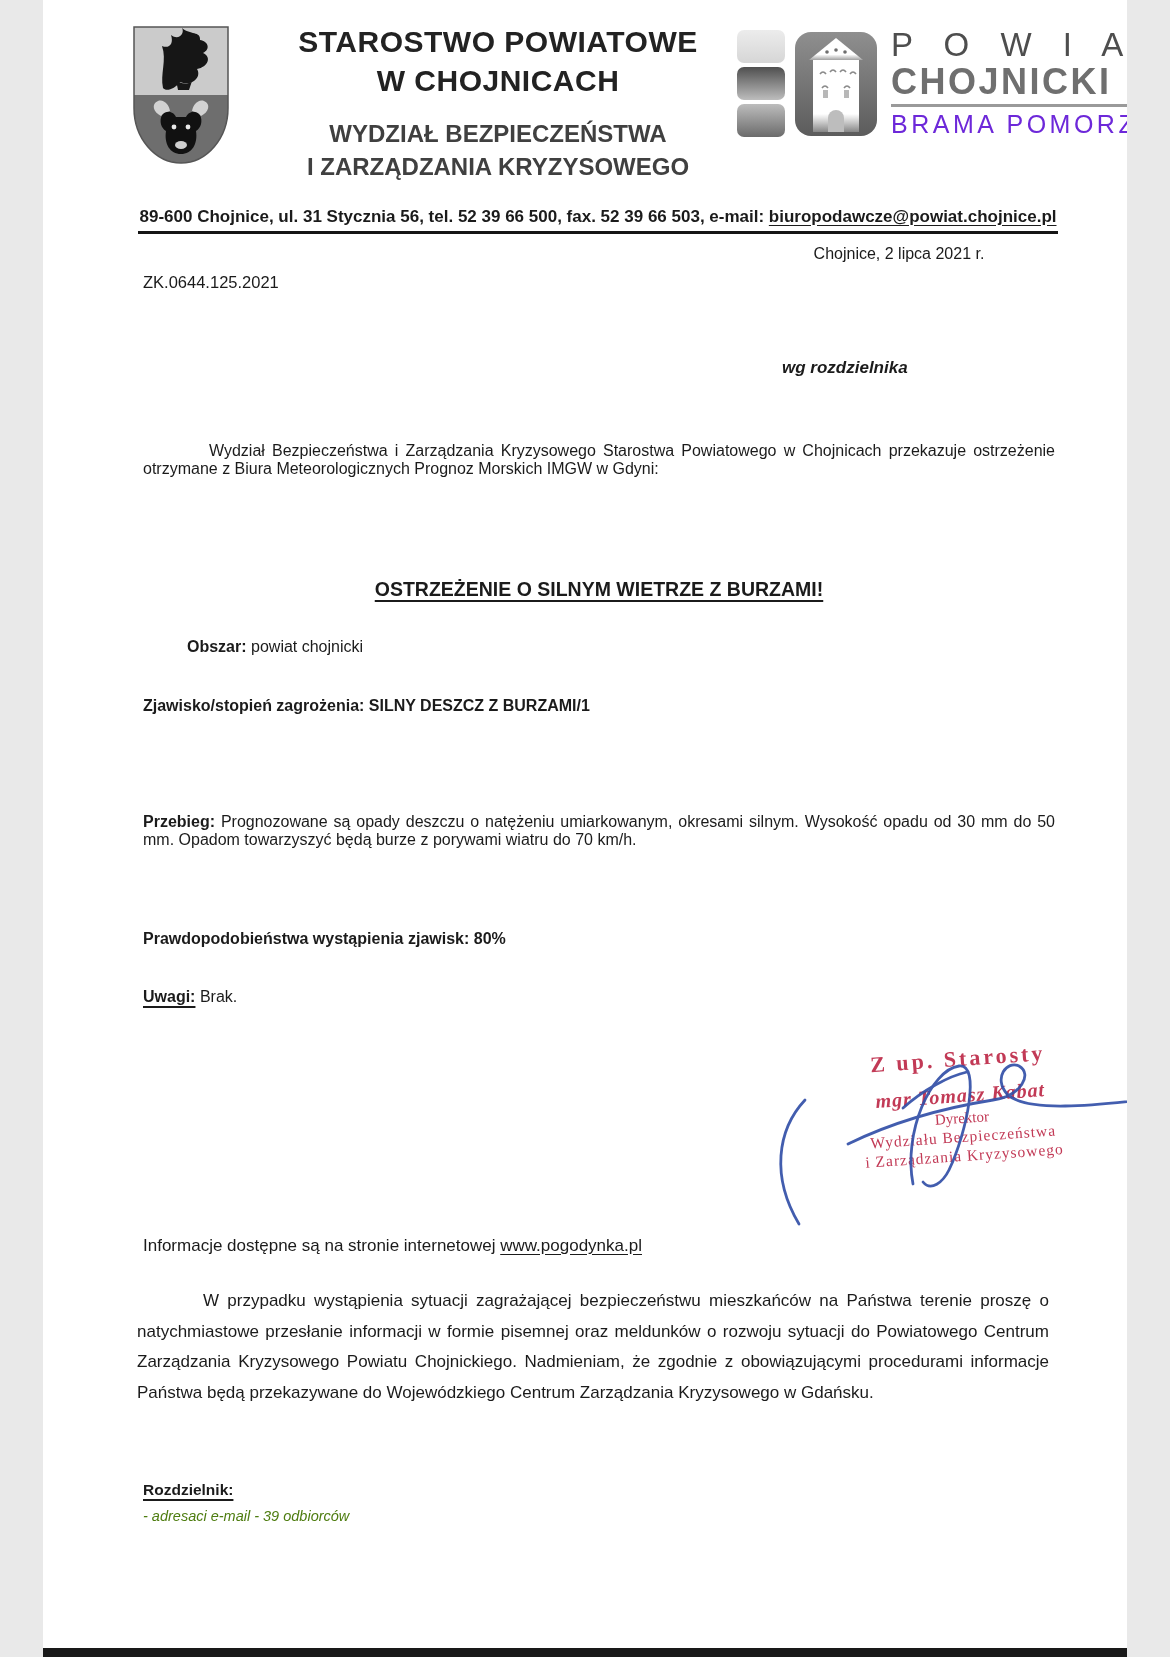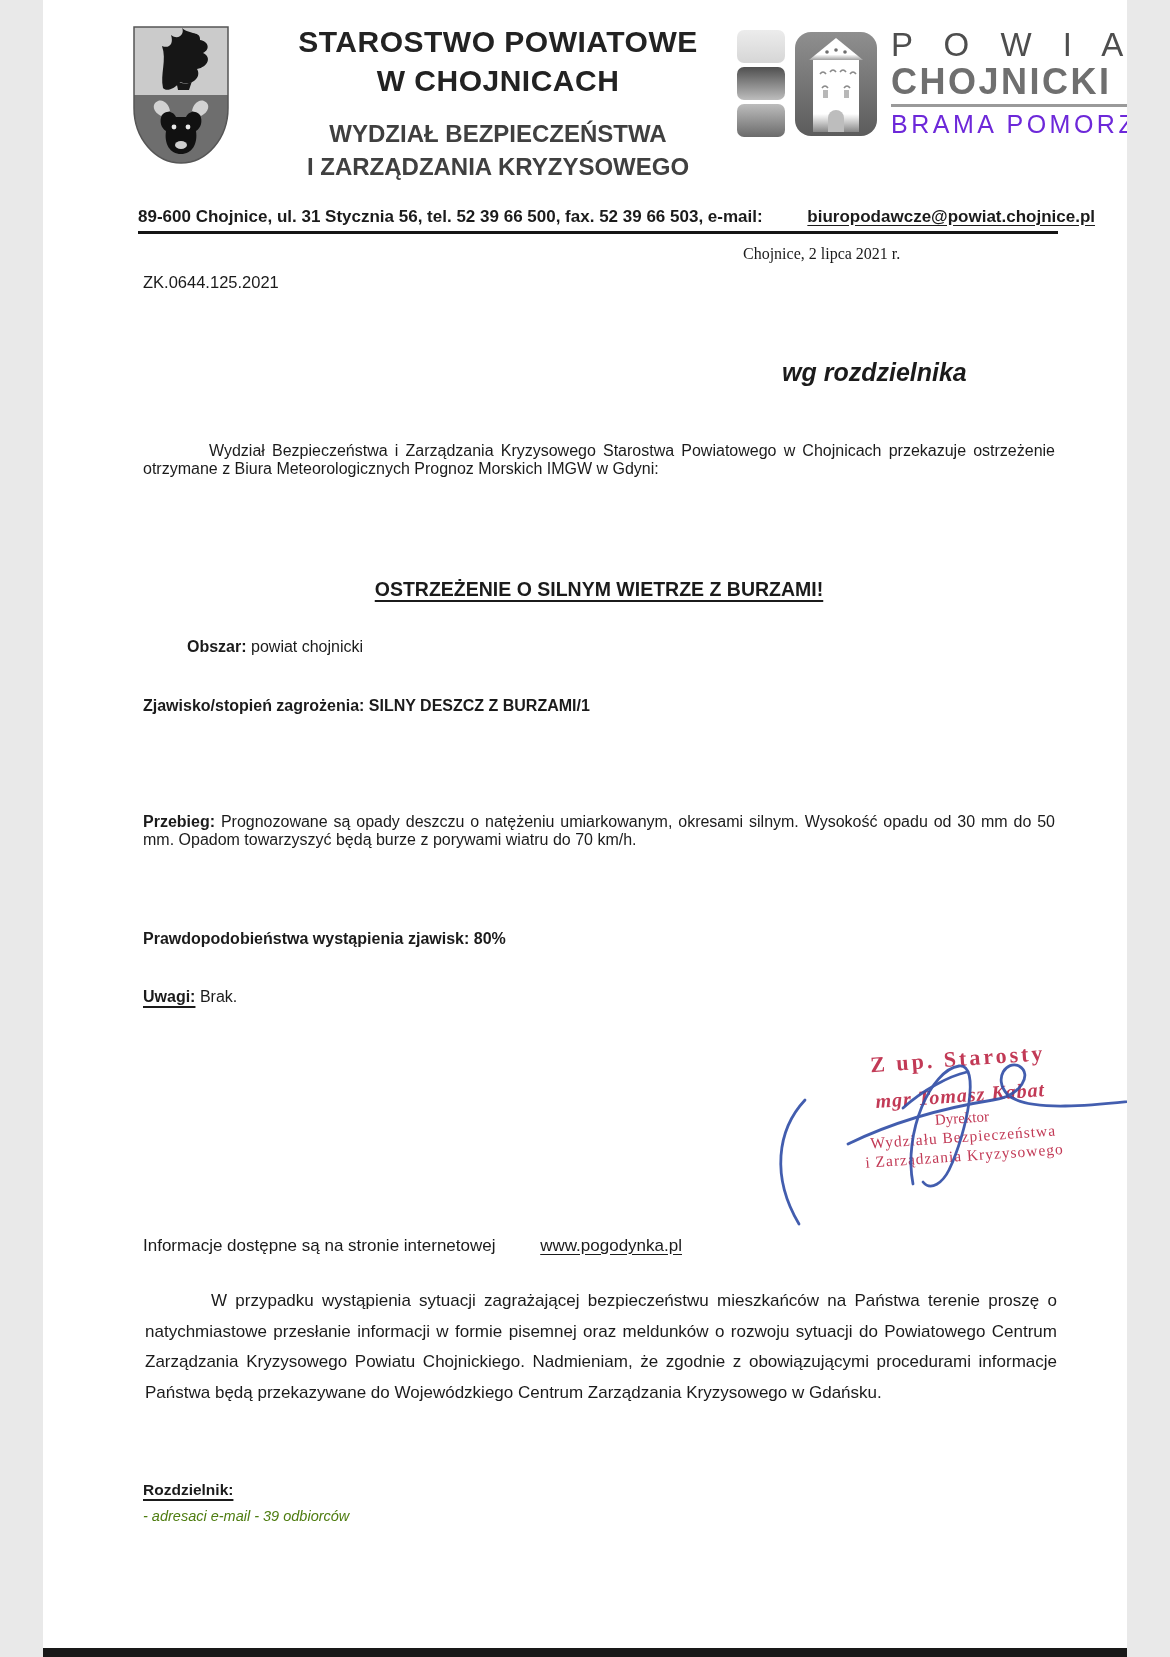--- a/index.html
+++ b/index.html
@@ -23,23 +23,23 @@
   .logo-text{margin-left:12px;line-height:1;}
   .logo-name1{font-size:33px;font-weight:400;color:#4e4e4e;letter-spacing:11px;white-space:nowrap;}
   .logo-name2{font-size:36px;font-weight:bold;color:#6f6f6f;letter-spacing:2.5px;margin-top:3px;white-space:nowrap;}
   .logo-rule{height:3px;background:#9a9a9a;margin-top:4px;width:256px;}
   .logo-tagline{font-size:25px;color:#6d28d9;letter-spacing:3.5px;margin-top:5px;white-space:nowrap;}
   
   .contact{position:absolute;left:95px;top:207px;width:920px;text-align:center;
            font-size:17px;font-weight:bold;white-space:nowrap;}
   .contact .email{text-decoration:underline;text-underline-offset:3px;color:#1b1b1b;}
   .head-rule{position:absolute;left:95px;top:231px;width:920px;height:3px;background:#151515;}
-  .place-date{position:absolute;left:700px;top:245px;width:312px;text-align:left;font-size:16px;font-family:Liberation Serif, serif;}
+  .place-date{position:absolute;left:700px;top:245px;width:312px;text-align:center;font-size:16px;}
   .ref-num{position:absolute;left:100px;top:273px;font-size:16.5px;}
-  .distribution-note{position:absolute;left:739px;top:358px;font-size:25px;font-weight:bold;font-style:italic;}
+  .distribution-note{position:absolute;left:739px;top:358px;font-size:17px;font-weight:bold;font-style:italic;}
   /para/
   .body-text{font-size:18.5px;line-height:30px;}
   .intro{position:absolute;left:100px;top:442px;width:912px;text-align:justify;text-indent:66px;}
   .warn-title{position:absolute;left:100px;top:578px;width:912px;text-align:center;
               font-size:19.5px;font-weight:bold;}
   .u{text-decoration:underline;text-decoration-thickness:2px;text-underline-offset:4px;}
   .field{position:absolute;left:100px;width:912px;}
   .bold{font-weight:bold;}
   .course{text-align:justify;}
   
@@ -49,26 +49,26 @@
   .stamp div{white-space:nowrap;}
   .stamp-l1{font-size:22px;font-weight:bold;letter-spacing:3px;}
   .stamp-l2{font-size:20px;font-weight:bold;font-style:italic;margin-top:12px;letter-spacing:1px;}
   .stamp-l3{font-size:15px;margin-top:3px;}
   .stamp-l4{font-size:15.5px;margin-top:1px;letter-spacing:1px;}
   .stamp-l5{font-size:15.5px;margin-top:1px;letter-spacing:1px;}
   .sig-svg{position:absolute;left:-25px;top:-14px;}
   
   .info-line{position:absolute;left:100px;top:1236px;font-size:17px;}
   .info-line .link{text-decoration:underline;text-underline-offset:3px;color:#1b1b1b;}
-  .closing{position:absolute;left:102px;top:1286px;width:912px;font-size:17px;
+  .closing{position:absolute;left:94px;top:1286px;width:912px;font-size:17px;
            line-height:30.5px;text-align:justify;text-indent:66px;}
   .footer-label{position:absolute;left:100px;top:1481px;font-size:15.5px;font-weight:bold;}
   .footer-item{position:absolute;left:100px;top:1508px;font-size:14.5px;color:#4d7c0f;font-style:italic;}
   .scan-edge{position:absolute;left:0;bottom:0;width:100%;height:9px;background:#191919;}
-  a{cursor:pointer;margin-left:40px;}
+  a{cursor:pointer;}
 </style>
 </head>
 <body>
 
 <div class="page">
 
   <div class="crest">
     <svg width="100" height="142" viewBox="0 0 100 142">
       <defs>
         <clipPath id="shieldClip">

